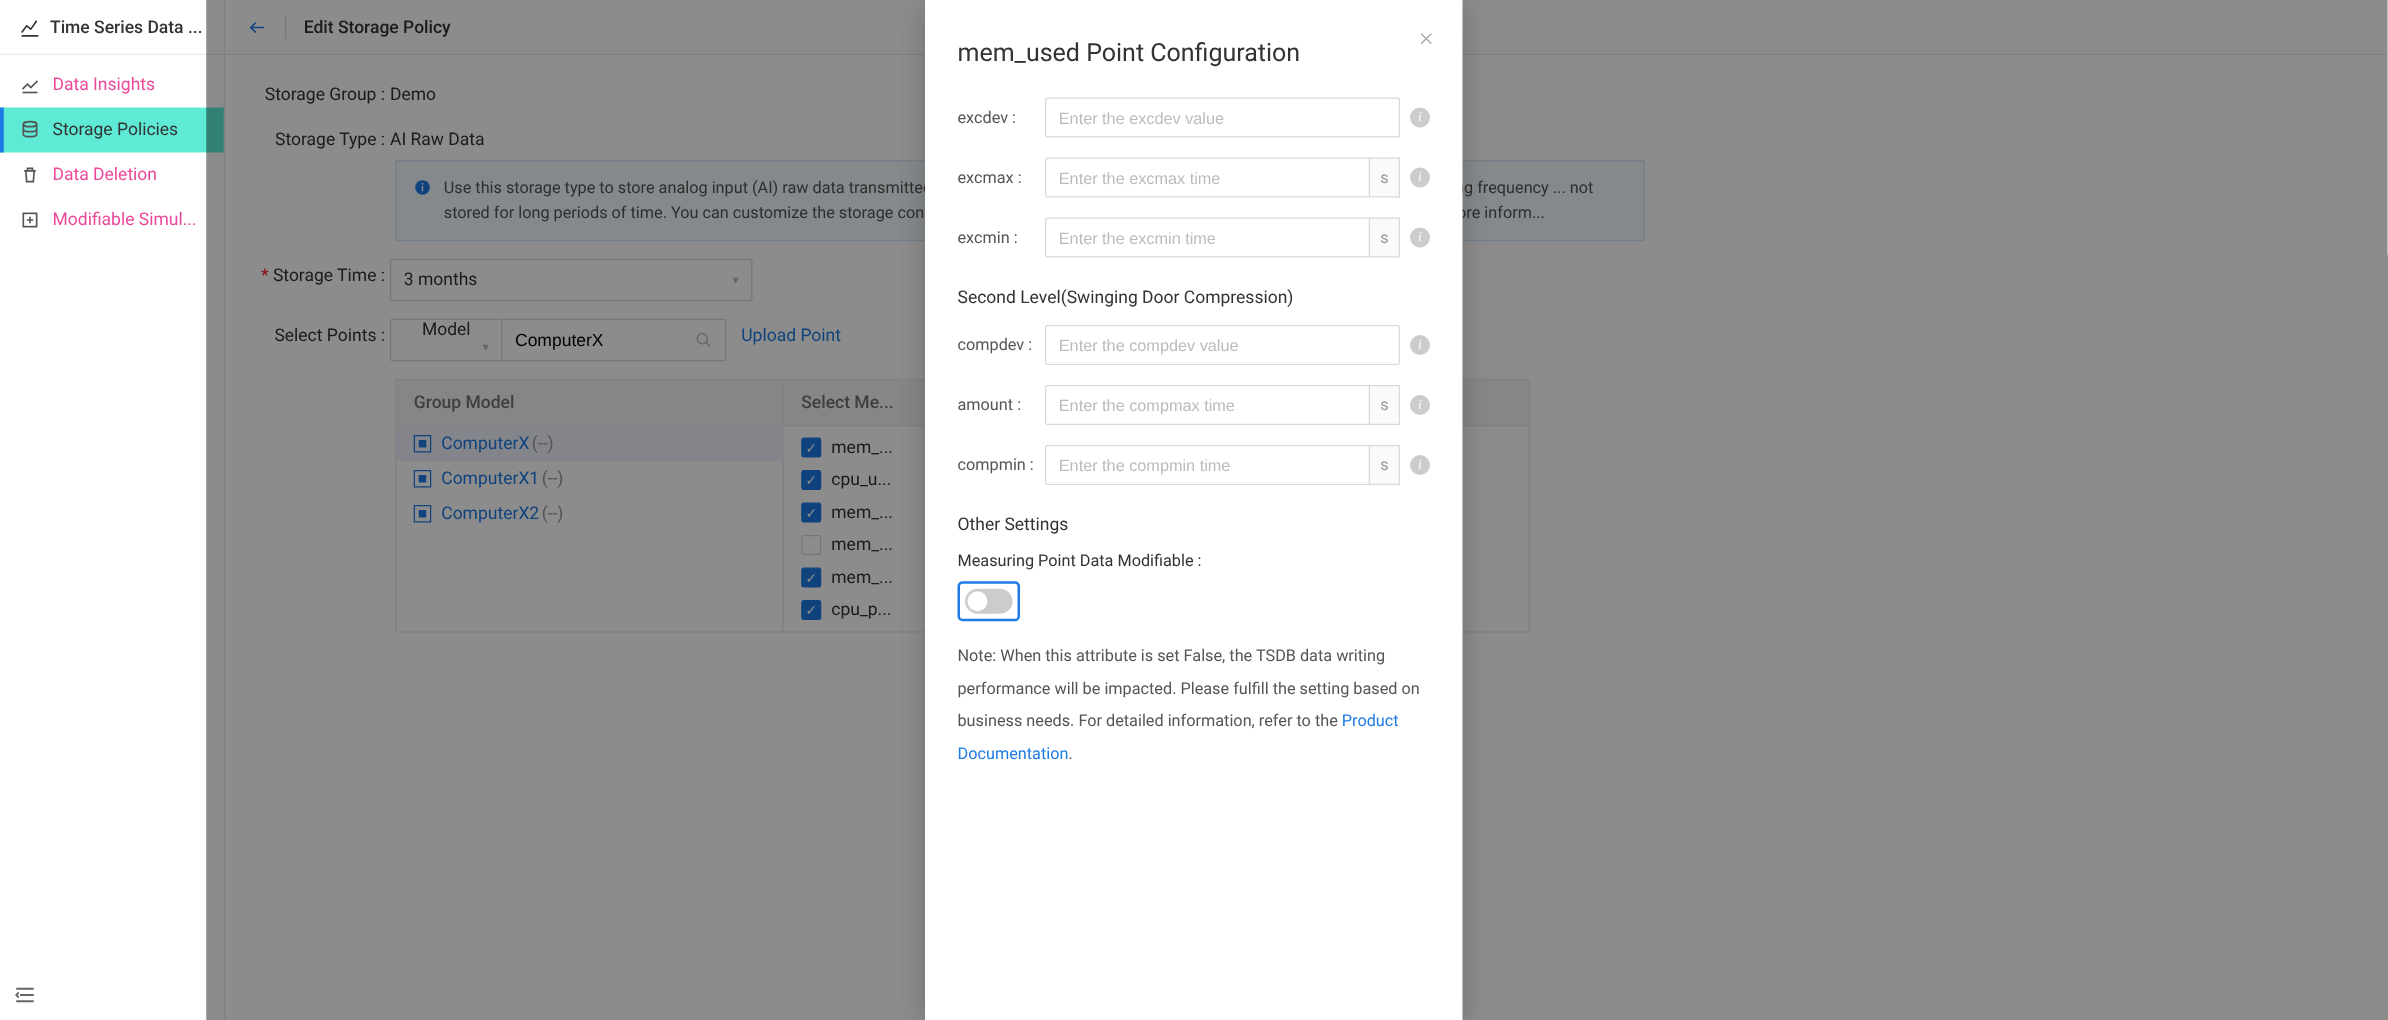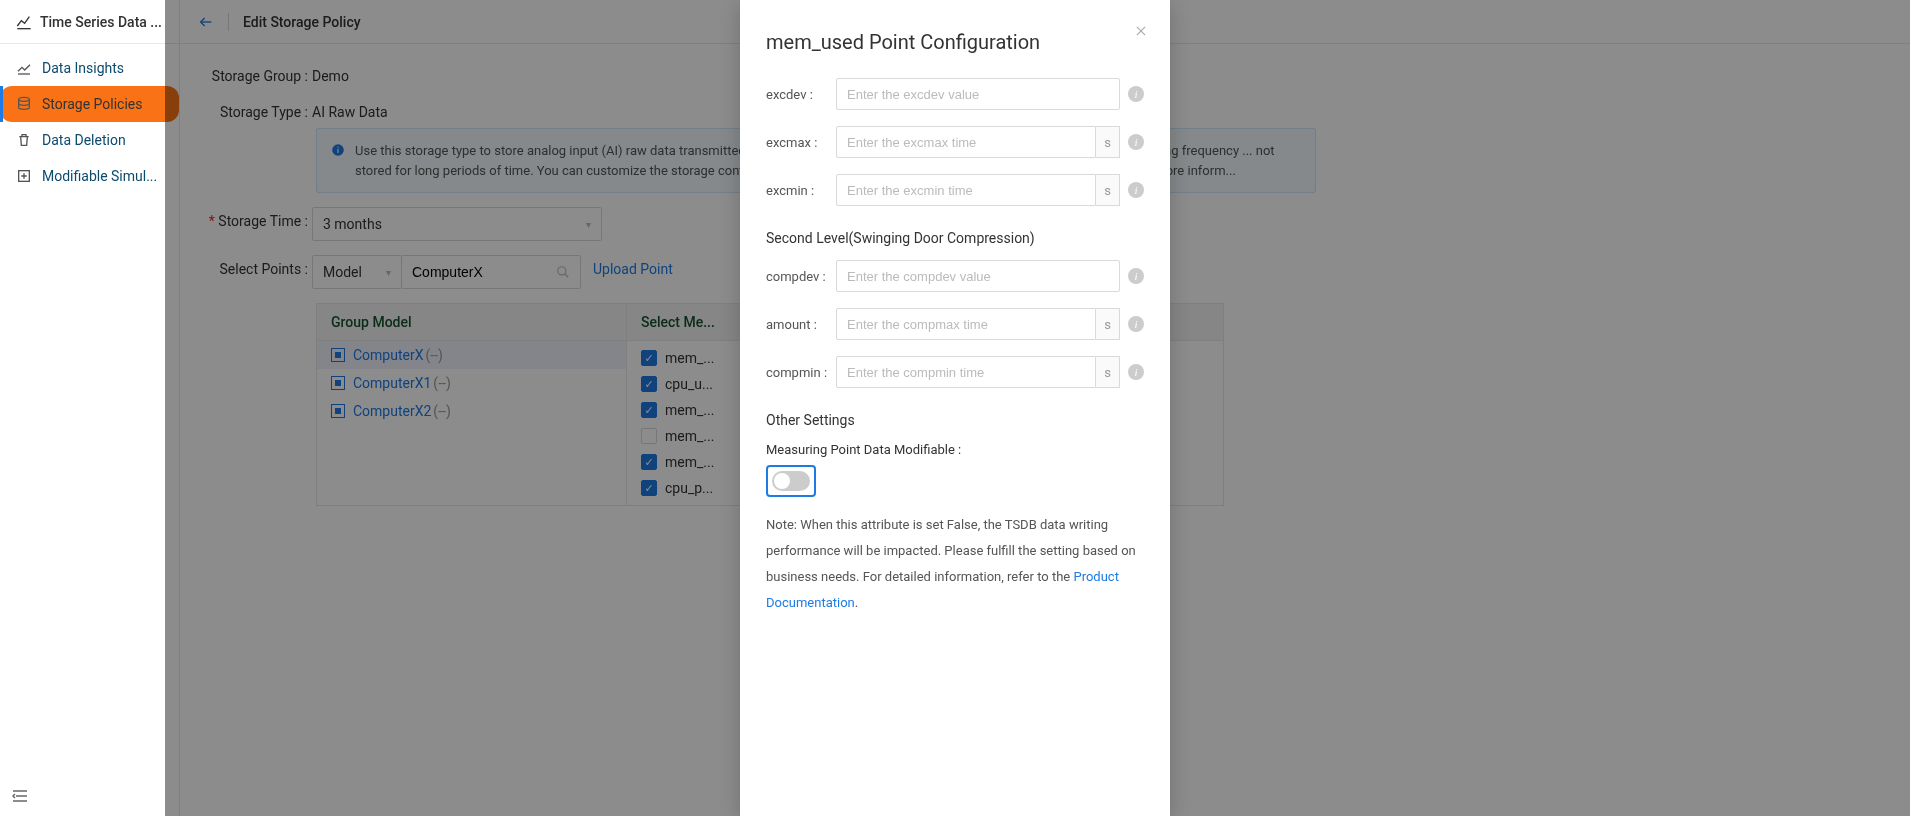--- a/index.html
+++ b/index.html
@@ -4,22 +4,22 @@
 <style>
 * { box-sizing: border-box; margin: 0; padding: 0; }
 body { font-family: -apple-system, BlinkMacSystemFont, "Segoe UI", Roboto, "Helvetica Neue", Arial, sans-serif; font-size: 14px; color: #333; background: #fff; overflow: hidden; }
 .app { display: flex; height: 816px; width: 1910px; position: relative; }
 
 
 .sidebar { width: 180px; border-right: 1px solid #e8e8e8; flex-shrink: 0; display: flex; flex-direction: column; }
 .sidebar-header { height: 44px; border-bottom: 1px solid #e8e8e8; display: flex; align-items: center; padding: 0 16px; font-size: 14px; color: #333; font-weight: 500; }
 .sidebar-header .hicon { margin-right: 8px; }
 .sidebar-nav { flex: 1; padding-top: 6px; }
-.nav-item { height: 36px; display: flex; align-items: center; padding: 0 16px; color: #0c4a6e; cursor: pointer; position: relative; }
-.nav-item.active { background: #f97316; color: #333; border-radius: 12px; }
+.nav-item { height: 36px; display: flex; align-items: center; padding: 0 16px; color: #ec4899; cursor: pointer; position: relative; }
+.nav-item.active { background: #5eead4; color: #333; }
 .nav-item.active::before { content: ""; position: absolute; left: 0; top: 0; bottom: 0; width: 3px; background: #1e7be6; }
 .nav-item .nicon { margin-right: 10px; width: 16px; height: 16px; display: inline-flex; align-items: center; justify-content: center; color: #555; }
 .sidebar-footer { height: 40px; display: flex; align-items: center; padding: 0 12px; }
 .collapse-icon { color: #555; }
 
 
 .main { flex: 1; position: relative; background: #fff; }
 .main-header { height: 44px; border-bottom: 1px solid #e8e8e8; display: flex; align-items: center; padding: 0 18px; color: #333; }
 .back-arrow { color: #1e7be6; margin-right: 14px; font-size: 16px; cursor: pointer; }
 .divider-v { width: 1px; height: 18px; background: #d9d9d9; margin-right: 14px; }
@@ -30,32 +30,32 @@
 .field-label.req::before { content: "* "; color: #f5222d; }
 .field-value { color: #333; padding-top: 6px; }
 
 .alert { display: flex; align-items: flex-start; background: #f2f9fe; border: 1px solid #cfe6f9; border-radius: 2px; padding: 12px 14px; margin-left: 4px; max-width: 1000px; }
 .alert .aicon { color: #1e7be6; margin-right: 10px; margin-top: 2px; }
 .alert .atext { color: #555; line-height: 1.5; font-size: 13px; }
 
 .select-box { height: 34px; border: 1px solid #d9d9d9; border-radius: 2px; background: #fff; display: inline-flex; align-items: center; padding: 0 10px; color: #333; position: relative; }
 .select-box .arrow { margin-left: auto; color: #bbb; font-size: 10px; }
 .storage-time-select { width: 290px; }
-.model-select { width: 90px; }
+.model-select { width: 90px; flex-direction: column; }
 .model-search { width: 180px; }
 .model-search input { border: none; outline: none; width: 100%; font-size: 14px; }
 .model-search .search-icon { color: #bbb; }
 
 .upload-link { color: #1e7be6; margin-left: 12px; cursor: pointer; padding-top: 6px; }
 
 
 .table { margin-left: 118px; margin-top: 10px; border: 1px solid #e8e8e8; width: 908px; }
 .table-header { display: flex; background: #f5f5f5; border-bottom: 1px solid #e8e8e8; }
 .th, .td { padding: 10px 14px; }
-.th { font-weight: 500; color: #14532d; }
+.th { font-weight: 500; color: #737373; }
 .col-group { width: 310px; border-right: 1px solid #e8e8e8; }
 .col-points { flex: 1; }
 .table-body { display: flex; }
 .group-col { width: 310px; border-right: 1px solid #e8e8e8; }
 .group-item { display: flex; align-items: center; padding: 6px 14px; color: #1e7be6; cursor: pointer; }
 .group-item.sel { background: #eef3fb; }
 .group-item .sqicon { width: 14px; height: 14px; border: 1px solid #1e7be6; display: inline-flex; align-items: center; justify-content: center; margin-right: 8px; }
 .group-item .sqicon::after { content: ""; width: 6px; height: 6px; background: #1e7be6; }
 .group-item .tail { color: #999; margin-left: 2px; }
 .points-col { flex: 1; padding: 4px 0; }

